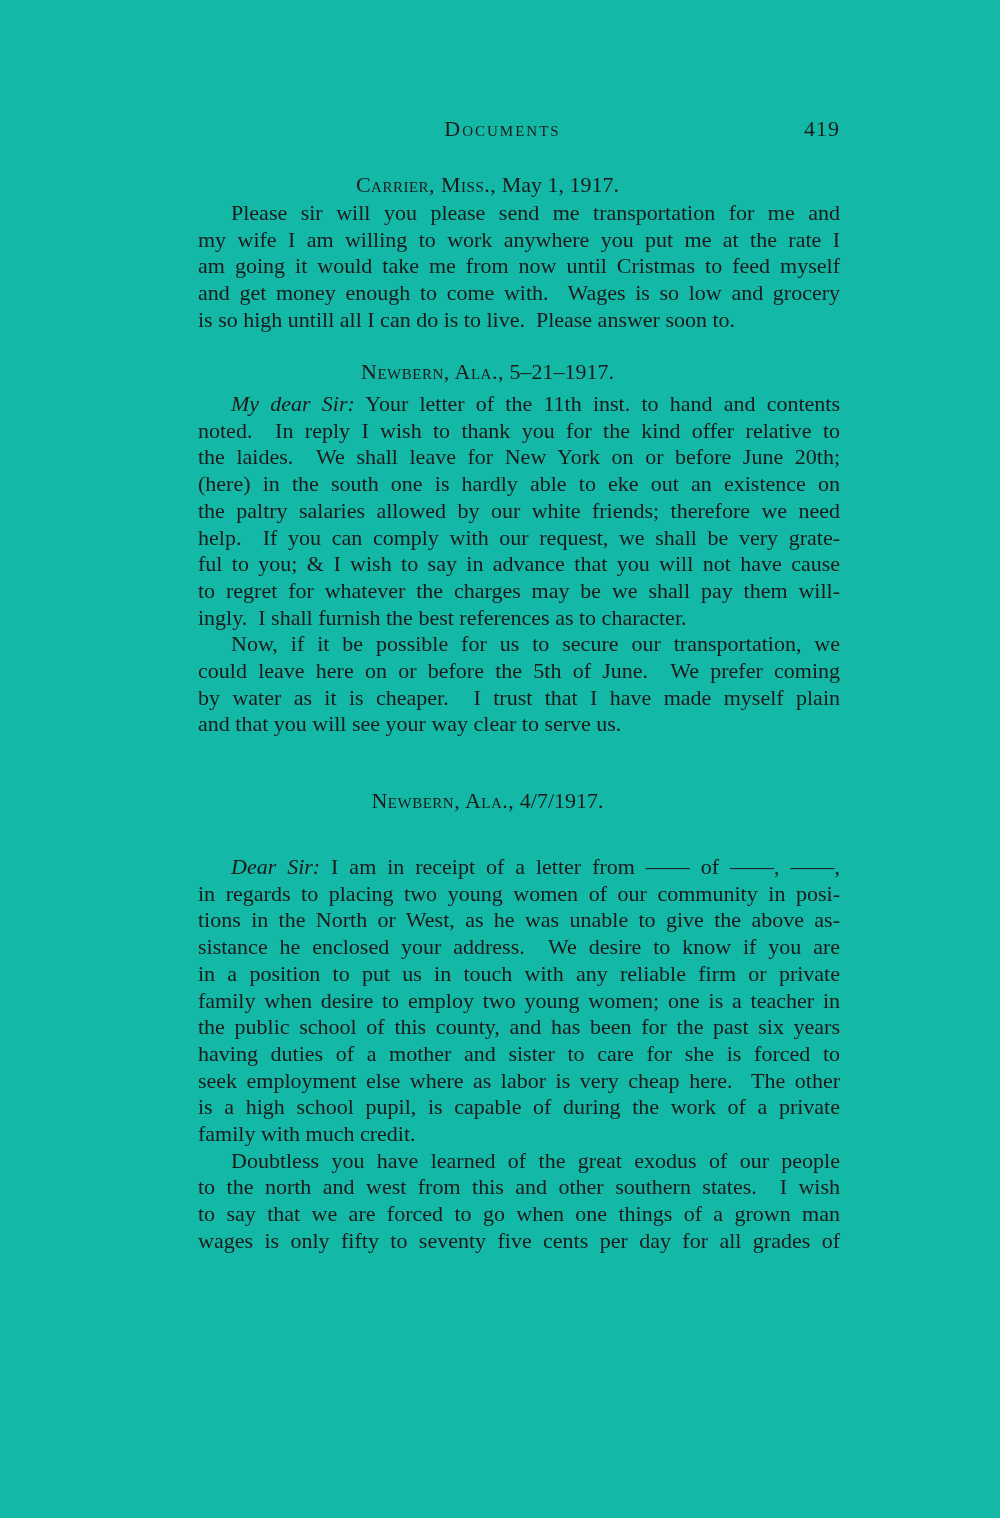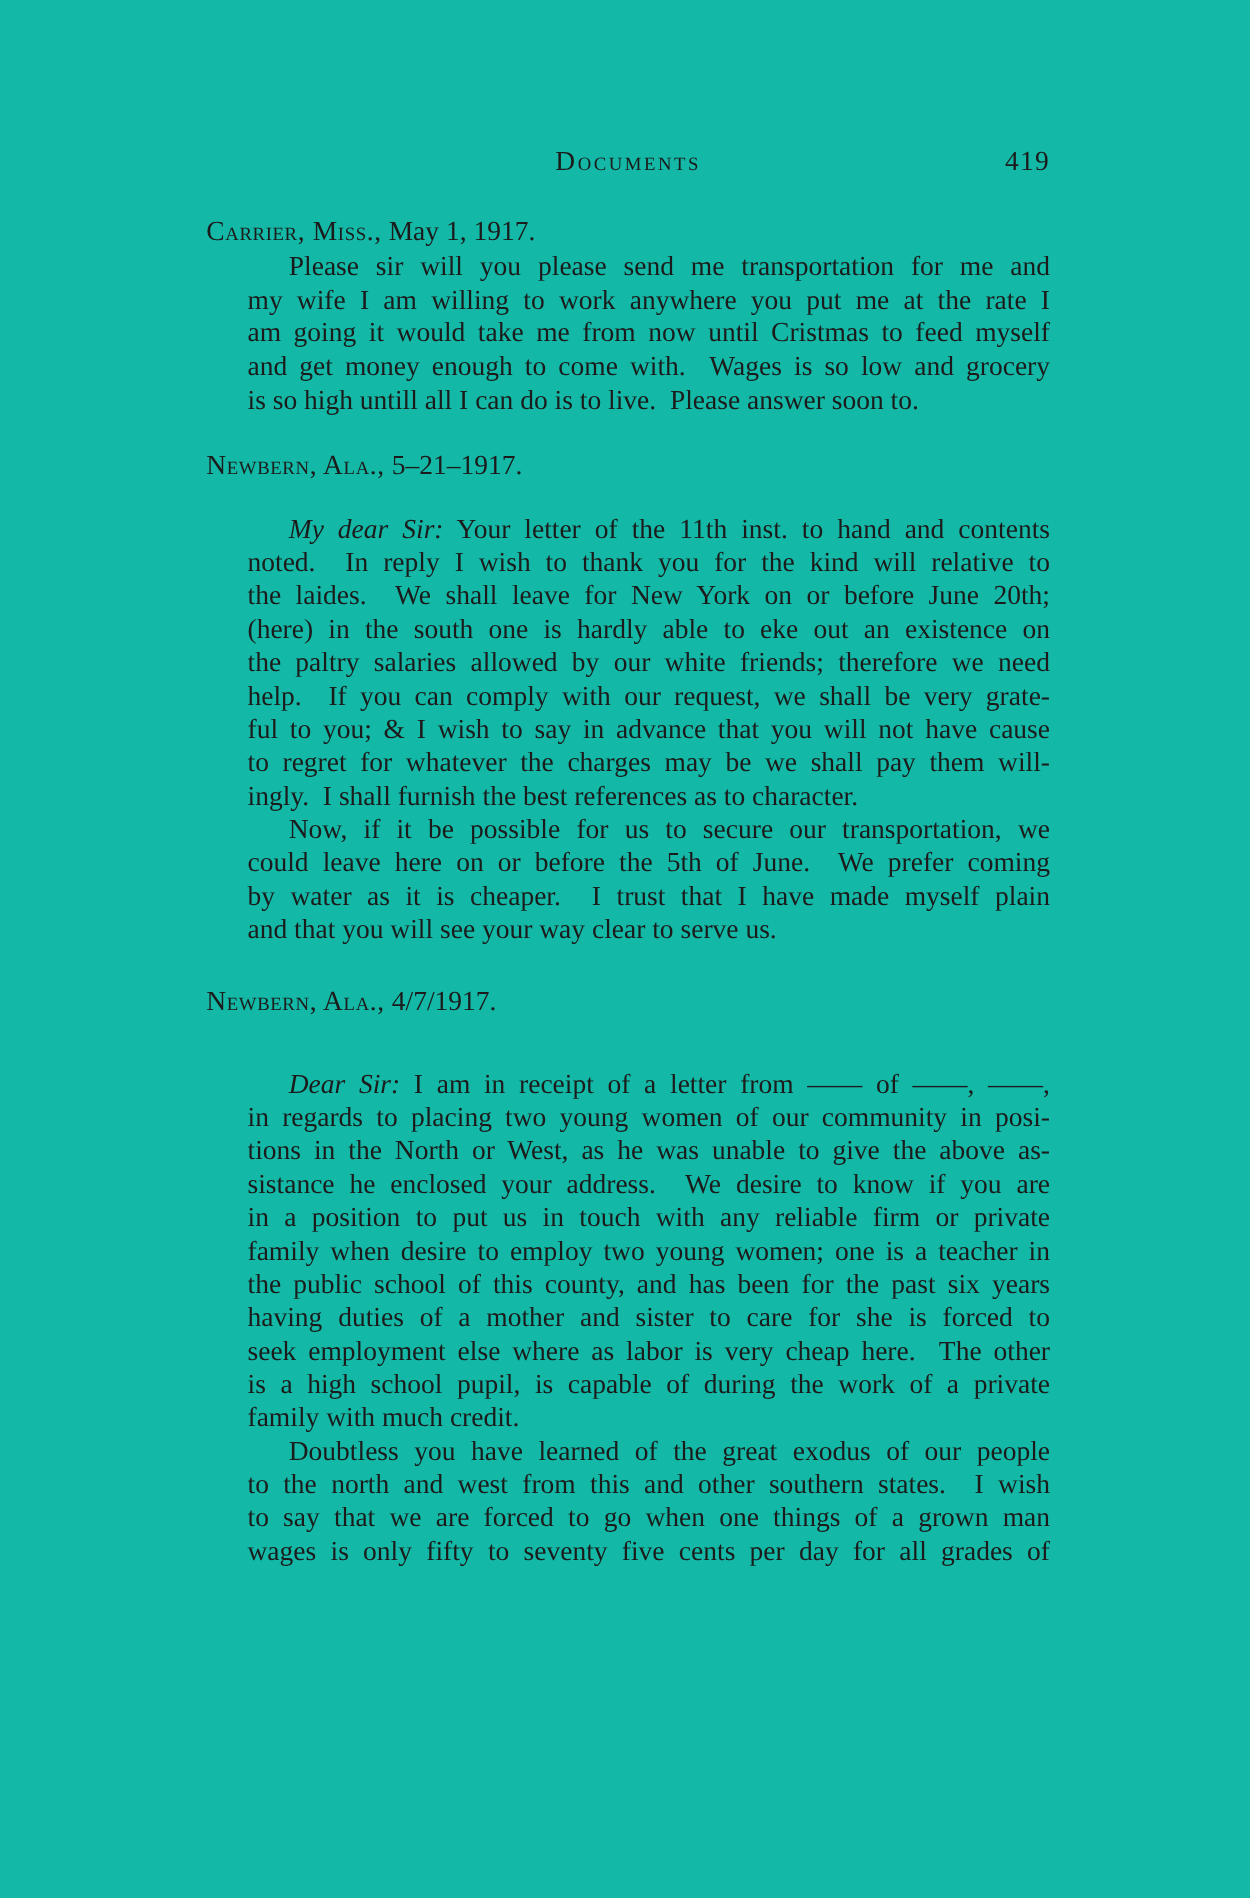--- a/index.html
+++ b/index.html
@@ -28,21 +28,21 @@
   }
   .pageno {
     position: absolute; right: 0; top: 0;
     letter-spacing: 1px;
   }
   .dateline {
     position: absolute;
     left: 165px; width: 675px;
     box-sizing: border-box;
     padding-right: 30px;
-    text-align: left;
+    text-align: center;
     font-size: 22px; line-height: 26.7px;
     white-space: pre-wrap;
   }
   .dateline .place { font-variant: small-caps; letter-spacing: 0.5px; }
   .body {
     position: absolute;
     left: 165px; width: 675px;
     font-size: 22px; line-height: 26.7px;
   }
   .line {
@@ -50,21 +50,21 @@
     text-align-last: justify;
     white-space: pre-wrap;
     margin-left: 33px;
   }
   .line.first { text-indent: 33px; }
   .line.last { text-align-last: left; }
   .line i { font-style: italic; }
   .dateline.l0 { top: 172px; }
   .body.l0     { top: 200px; }
   .dateline.l1 { top: 359px; }
-  .body.l1     { top: 410px; }
+  .body.l1     { top: 391px; }
   .dateline.l2 { top: 788px; }
   .body.l2     { top: 854px; }
 </style>
 </head>
 <body>
 
 <div id="page">
   <div class="header">
     <span class="running-title">Documents</span>
     <span class="pageno">419</span>
@@ -77,21 +77,21 @@
         <div class="line">my wife I am willing to work anywhere you put me at the rate I</div>
         <div class="line">am going it would take me from now until Cristmas to feed myself</div>
         <div class="line">and get money enough to come with.  Wages is so low and grocery</div>
         <div class="line last">is so high untill all I can do is to live.  Please answer soon to.</div>
       </div>
     </div>
     <div class="dateline l1"><span class="place">Newbern, Ala.,</span> <span class="date">5–21–1917.</span></div>
     <div class="body l1">
       <div class="paragraph">
         <div class="line first"><i>My dear Sir:</i><span> Your letter of the 11th inst. to hand and contents</span></div>
-        <div class="line">noted.  In reply I wish to thank you for the kind will relative to</div>
+        <div class="line">noted.  In reply I wish to thank you for the kind offer relative to</div>
         <div class="line">the laides.  We shall leave for New York on or before June 20th;</div>
         <div class="line">(here) in the south one is hardly able to eke out an existence on</div>
         <div class="line">the paltry salaries allowed by our white friends; therefore we need</div>
         <div class="line">help.  If you can comply with our request, we shall be very grate-</div>
         <div class="line">ful to you; &amp; I wish to say in advance that you will not have cause</div>
         <div class="line">to regret for whatever the charges may be we shall pay them will-</div>
         <div class="line last">ingly.  I shall furnish the best references as to character.</div>
       </div>
       <div class="paragraph">
         <div class="line first">Now, if it be possible for us to secure our transportation, we</div>

